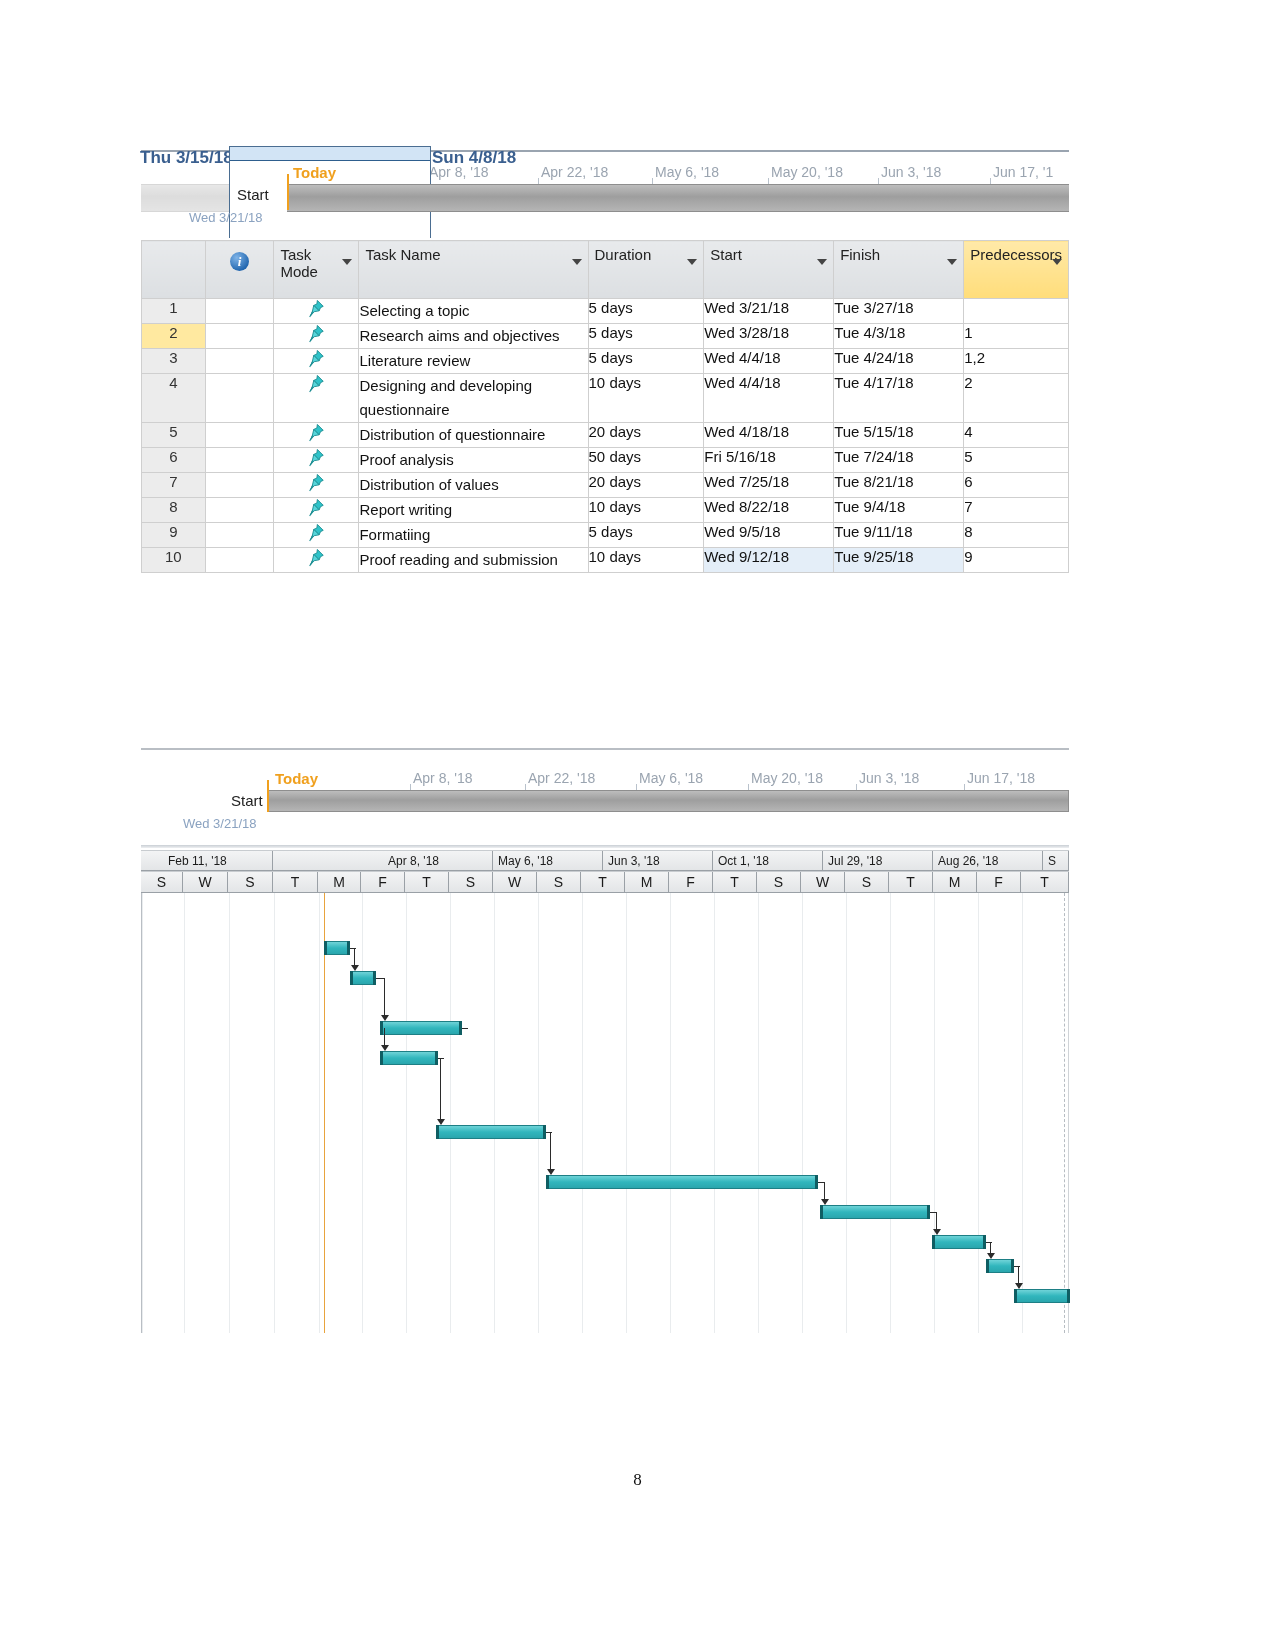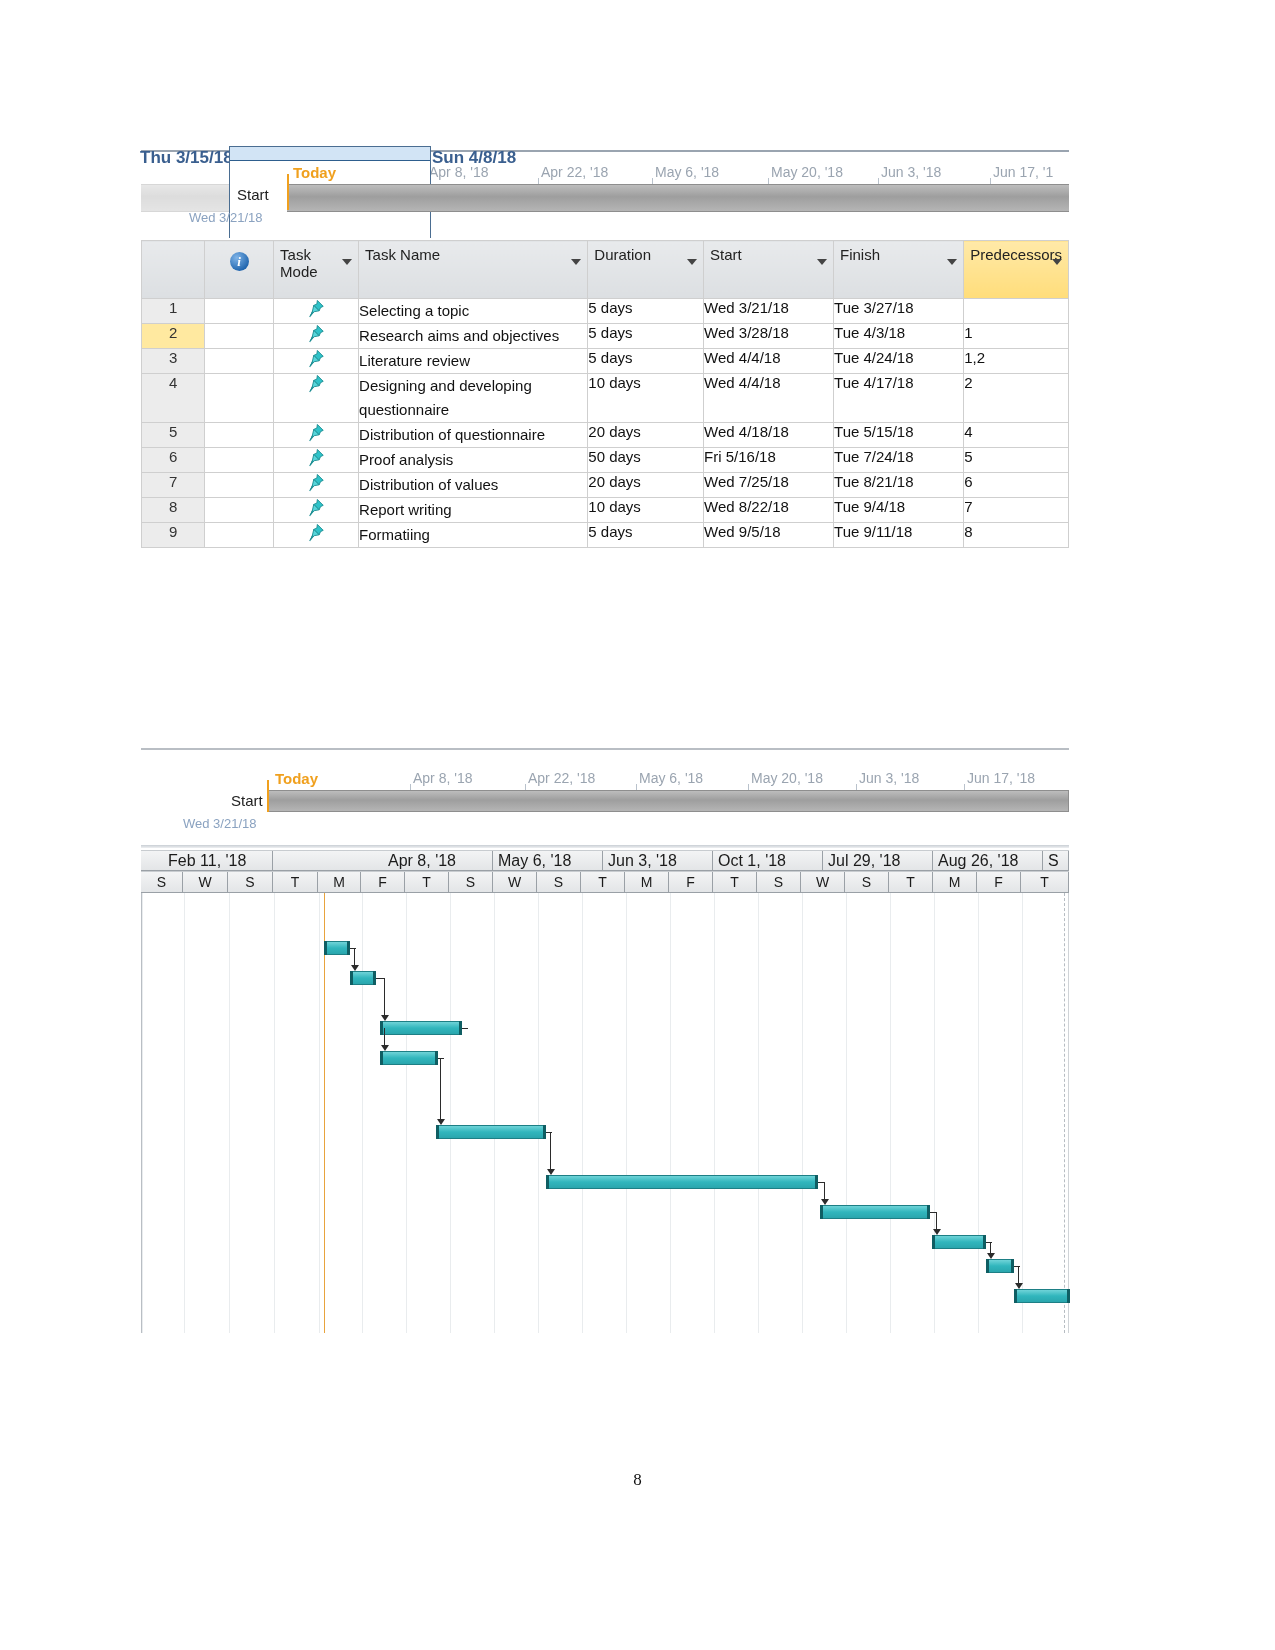--- a/index.html
+++ b/index.html
@@ -251,21 +251,21 @@
     border-bottom: 1px solid #9aa0a6;
     border-top: 1px solid #c8ccd0;
   }
   .g-header-major { top: 5px; height: 21px; }
   .g-header-minor { top: 26px; height: 22px; }
   .g-cell {
     position: absolute;
     top: 0; bottom: 0;
     border-right: 1px solid #9aa0a6;
     box-sizing: border-box;
-    font-size: 16px;
+    font-size: 12px;
     color: #1b1b1b;
     line-height: 20px;
     padding-left: 5px;
     white-space: nowrap;
     overflow: hidden;
   }
   .g-header-minor .g-cell {
     text-align: center;
     padding-left: 0;
     font-size: 14px;
@@ -529,20 +529,34 @@
         <td class="cell-mode"><span><svg class="pin-icon" viewBox="0 0 20 22" xmlns="http://www.w3.org/2000/svg">
               <path d="M11.5 1.5 L18 8 L15 9.5 L13.5 13 L7.5 7 L11 5.5 Z" fill="#2fc3c9" stroke="#1a8b90" stroke-width="1"></path>
               <path d="M7.5 7 L13.5 13 L8 14 L4 18.5 L6 13.5 Z" fill="#56d6db" stroke="#1a8b90" stroke-width="1"></path>
               <line x1="6.5" y1="13.5" x2="3" y2="20" stroke="#1a8b90" stroke-width="1.2"></line>
             </svg></span></td>
         <td class="cell-name">Formatiing</td>
         <td class="cell-duration">5 days</td>
         <td class="cell-start">Wed 9/5/18</td>
         <td class="cell-finish">Tue 9/11/18</td>
         <td class="cell-pred">8</td>
+      </tr>
+      <tr class="row-last">
+        <td class="cell-id">10</td>
+        <td class="cell-indicator"></td>
+        <td class="cell-mode"><span><svg class="pin-icon" viewBox="0 0 20 22" xmlns="http://www.w3.org/2000/svg">
+              <path d="M11.5 1.5 L18 8 L15 9.5 L13.5 13 L7.5 7 L11 5.5 Z" fill="#2fc3c9" stroke="#1a8b90" stroke-width="1"></path>
+              <path d="M7.5 7 L13.5 13 L8 14 L4 18.5 L6 13.5 Z" fill="#56d6db" stroke="#1a8b90" stroke-width="1"></path>
+              <line x1="6.5" y1="13.5" x2="3" y2="20" stroke="#1a8b90" stroke-width="1.2"></line>
+            </svg></span></td>
+        <td class="cell-name">Proof reading and submission</td>
+        <td class="cell-duration">10 days</td>
+        <td class="cell-start">Wed 9/12/18</td>
+        <td class="cell-finish">Tue 9/25/18</td>
+        <td class="cell-pred">9</td>
       </tr>
     </tbody>
 </table>
 
 <div id="mid-timeline">
   <div class="tl-rule"></div>
 
   <div class="tl-today-tick" style="left:126px; top:32px; height:12px;"></div>
   <div class="tl-today-label" style="left:134px;">Today</div>
 

